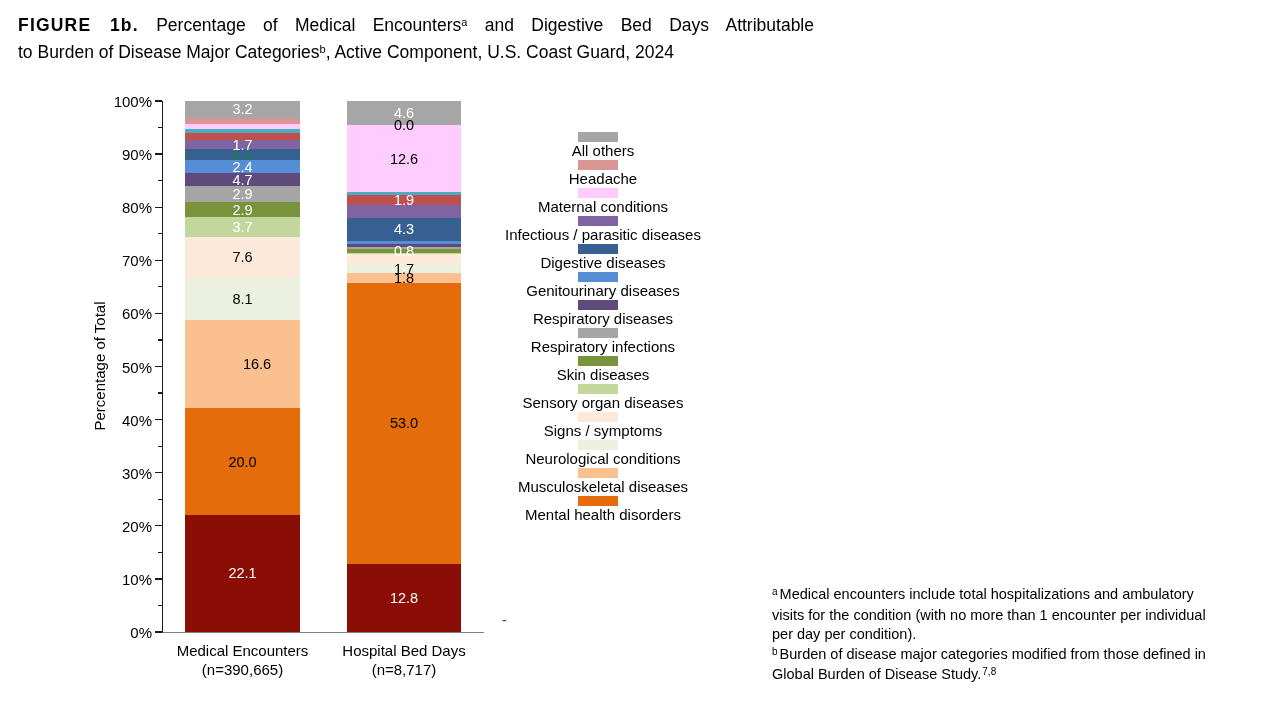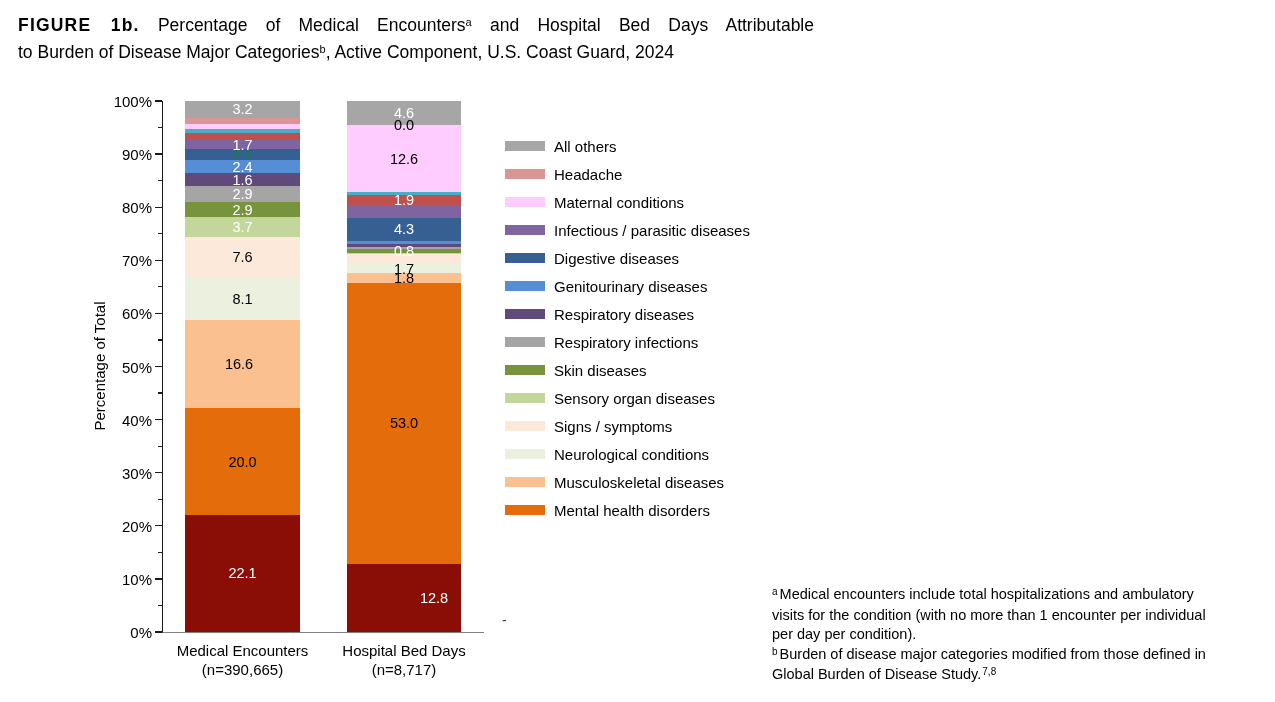--- a/index.html
+++ b/index.html
@@ -25,38 +25,38 @@
   .ticklabel{position:absolute;right:calc(100% + 11px);transform:translateY(-50%);
              font-size:15px;white-space:nowrap;}
   .seg{position:absolute;z-index:1;}
   .vlabel{position:absolute;z-index:3;transform:translate(-50%,-50%);
           font-size:14.5px;white-space:nowrap;}
   .xlabel{position:absolute;top:calc(100% + 9px);transform:translateX(-50%);
           text-align:center;font-size:15px;line-height:19px;white-space:nowrap;}
 
   
   #legend{position:absolute;left:505px;top:132px;}
-  .litem{display:flex;align-items:center;height:28px;}
+  .litem{display:flex;align-items:center;height:28px;flex-direction:column;}
   .swatch{width:40px;height:10px;margin-right:9px;flex:0 0 auto;}
   .llabel{font-size:15px;white-space:nowrap;}
   #legend-dash{position:absolute;left:502px;top:612px;font-size:14px;color:#404040;}
 
   
   #footnotes{position:absolute;left:772px;top:585px;width:452px;
              font-size:14.5px;line-height:19.5px;}
   .fn-sup{font-size:10px;position:relative;top:-4px;margin-right:2px;}
   .fn-sup.trail{margin-right:0;margin-left:1px;}
 </style>
 </head>
 <body>
 
 <div id="page">
 
   <div id="title">
-    <div class="line1"><span class="prefix">FIGURE 1b.</span><span> Percentage of Medical Encounters</span><span class="sup">a</span><span> and Hospital Bed Days Attributable</span></div>
+    <div class="line1"><span class="prefix">FIGURE 1b.</span><span> Percentage of Medical Encounters</span><span class="sup">a</span><span> and Digestive Bed Days Attributable</span></div>
     <div class="line2"><span>to Burden of Disease Major Categories</span><span class="sup">b</span><span>, Active Component, U.S. Coast Guard, 2024</span></div>
   </div>
 
   <div id="ylab">Percentage of Total</div>
 
   <div id="plot">
       <div class="tick major" style="top: calc(100% - 0.65px);"></div>
       <div class="ticklabel" style="top: 100%;">0%</div>
       <div class="tick minor" style="top: calc(95% - 0.65px);"></div>
       <div class="tick major" style="top: calc(90% - 0.65px);"></div>
@@ -94,33 +94,33 @@
       <div class="seg" style="left: 22px; width: 115px; top: 4.3%; height: 0.9%; background: rgb(255, 204, 255);"></div>
       <div class="seg" style="left: 22px; width: 115px; top: 5.2%; height: 0.9%; background: rgb(75, 172, 198);"></div>
       <div class="seg" style="left: 22px; width: 115px; top: 6.1%; height: 1.3%; background: rgb(192, 80, 77);"></div>
       <div class="seg" style="left: 22px; width: 115px; top: 7.4%; height: 1.7%; background: rgb(128, 100, 162);"></div>
       <div class="vlabel" style="left: 79.5px; top: 8.25%; color: rgb(255, 255, 255);">1.7</div>
       <div class="seg" style="left: 22px; width: 115px; top: 9.1%; height: 2.1%; background: rgb(55, 96, 146);"></div>
       <div class="vlabel" style="left: 79.5px; top: 10.15%; color: #15803d;">2.1</div>
       <div class="seg" style="left: 22px; width: 115px; top: 11.2%; height: 2.4%; background: rgb(85, 142, 213);"></div>
       <div class="vlabel" style="left: 79.5px; top: 12.4%; color: rgb(255, 255, 255);">2.4</div>
       <div class="seg" style="left: 22px; width: 115px; top: 13.6%; height: 2.5%; background: rgb(96, 74, 123);"></div>
-      <div class="vlabel" style="left: 79.5px; top: 14.85%; color: rgb(255, 255, 255);">1.6</div>
+      <div class="vlabel" style="left: 79.5px; top: 14.85%; color: rgb(255, 255, 255);">4.7</div>
       <div class="seg" style="left: 22px; width: 115px; top: 16.1%; height: 2.9%; background: rgb(165, 165, 165);"></div>
       <div class="vlabel" style="left: 79.5px; top: 17.55%; color: rgb(255, 255, 255);">2.9</div>
       <div class="seg" style="left: 22px; width: 115px; top: 19%; height: 2.9%; background: rgb(119, 147, 60);"></div>
       <div class="vlabel" style="left: 79.5px; top: 20.45%; color: rgb(255, 255, 255);">2.9</div>
       <div class="seg" style="left: 22px; width: 115px; top: 21.9%; height: 3.7%; background: rgb(195, 214, 155);"></div>
       <div class="vlabel" style="left: 79.5px; top: 23.75%; color: rgb(255, 255, 255);">3.7</div>
       <div class="seg" style="left: 22px; width: 115px; top: 25.6%; height: 7.6%; background: rgb(253, 233, 217);"></div>
       <div class="vlabel" style="left: 79.5px; top: 29.4%; color: rgb(0, 0, 0);">7.6</div>
       <div class="seg" style="left: 22px; width: 115px; top: 33.2%; height: 8.1%; background: rgb(235, 241, 222);"></div>
       <div class="vlabel" style="left: 79.5px; top: 37.25%; color: rgb(0, 0, 0);">8.1</div>
       <div class="seg" style="left: 22px; width: 115px; top: 41.3%; height: 16.6%; background: rgb(250, 192, 144);"></div>
-      <div class="vlabel" style="left: 76px; top: 49.6%; color: rgb(0, 0, 0);">16.6</div>
+      <div class="vlabel" style="left: 94px; top: 49.6%; color: rgb(0, 0, 0);">16.6</div>
       <div class="seg" style="left: 22px; width: 115px; top: 57.9%; height: 20%; background: rgb(228, 108, 10);"></div>
       <div class="vlabel" style="left: 79.5px; top: 67.9%; color: rgb(0, 0, 0);">20.0</div>
       <div class="seg" style="left: 22px; width: 115px; top: 77.9%; height: 22.1%; background: rgb(139, 14, 6);"></div>
       <div class="vlabel" style="left: 79.5px; top: 88.95%; color: rgb(255, 255, 255);">22.1</div>
       <div class="xlabel" style="left: 79.5px;">
         <div>Medical Encounters</div>
         <div>(n=390,665)</div>
       </div>
       <div class="seg" style="left: 184px; width: 114px; top: 0%; height: 4.6%; background: rgb(166, 166, 166);"></div>
       <div class="vlabel" style="left: 241px; top: 2.3%; color: rgb(255, 255, 255);">4.6</div>
@@ -141,21 +141,21 @@
       <div class="vlabel" style="left: 241px; top: 28.2%; color: rgb(255, 255, 255);">0.8</div>
       <div class="seg" style="left: 184px; width: 114px; top: 28.6%; height: 0.3%; background: rgb(195, 214, 155);"></div>
       <div class="seg" style="left: 184px; width: 114px; top: 28.9%; height: 1.8%; background: rgb(253, 233, 217);"></div>
       <div class="seg" style="left: 184px; width: 114px; top: 30.7%; height: 1.7%; background: rgb(235, 241, 222);"></div>
       <div class="vlabel" style="left: 241px; top: 31.55%; color: rgb(0, 0, 0);">1.7</div>
       <div class="seg" style="left: 184px; width: 114px; top: 32.4%; height: 1.8%; background: rgb(250, 192, 144);"></div>
       <div class="vlabel" style="left: 241px; top: 33.3%; color: rgb(0, 0, 0);">1.8</div>
       <div class="seg" style="left: 184px; width: 114px; top: 34.2%; height: 53%; background: rgb(228, 108, 10);"></div>
       <div class="vlabel" style="left: 241px; top: 60.7%; color: rgb(0, 0, 0);">53.0</div>
       <div class="seg" style="left: 184px; width: 114px; top: 87.2%; height: 12.8%; background: rgb(139, 14, 6);"></div>
-      <div class="vlabel" style="left: 241px; top: 93.6%; color: rgb(255, 255, 255); margin-left: 30px;">12.8</div>
+      <div class="vlabel" style="left: 241px; top: 93.6%; color: rgb(255, 255, 255);">12.8</div>
       <div class="xlabel" style="left: 241px;">
         <div>Hospital Bed Days</div>
         <div>(n=8,717)</div>
       </div>
     </div>
 
   <div id="legend">
       <div class="litem">
         <span class="swatch" style="background: rgb(166, 166, 166);"></span>
         <span class="llabel">All others</span>

